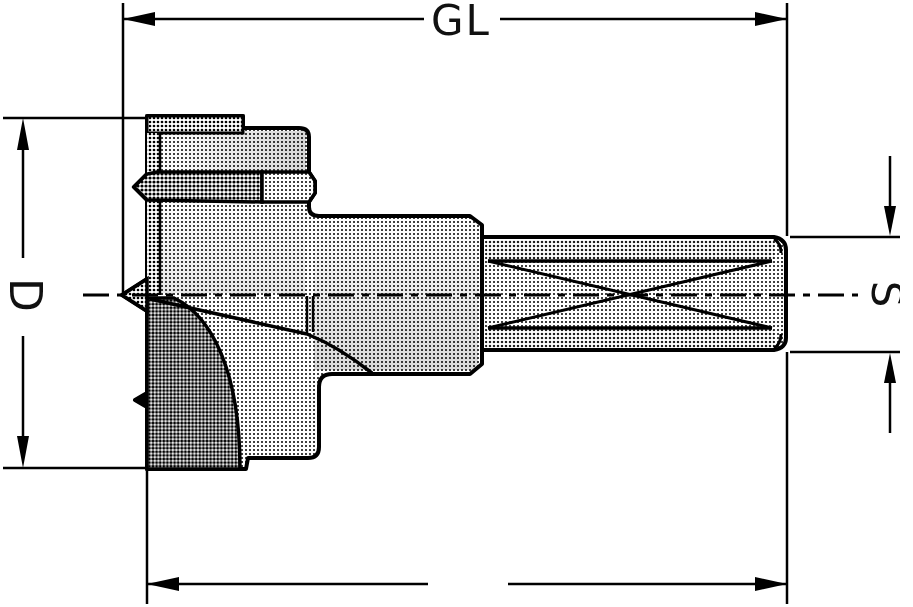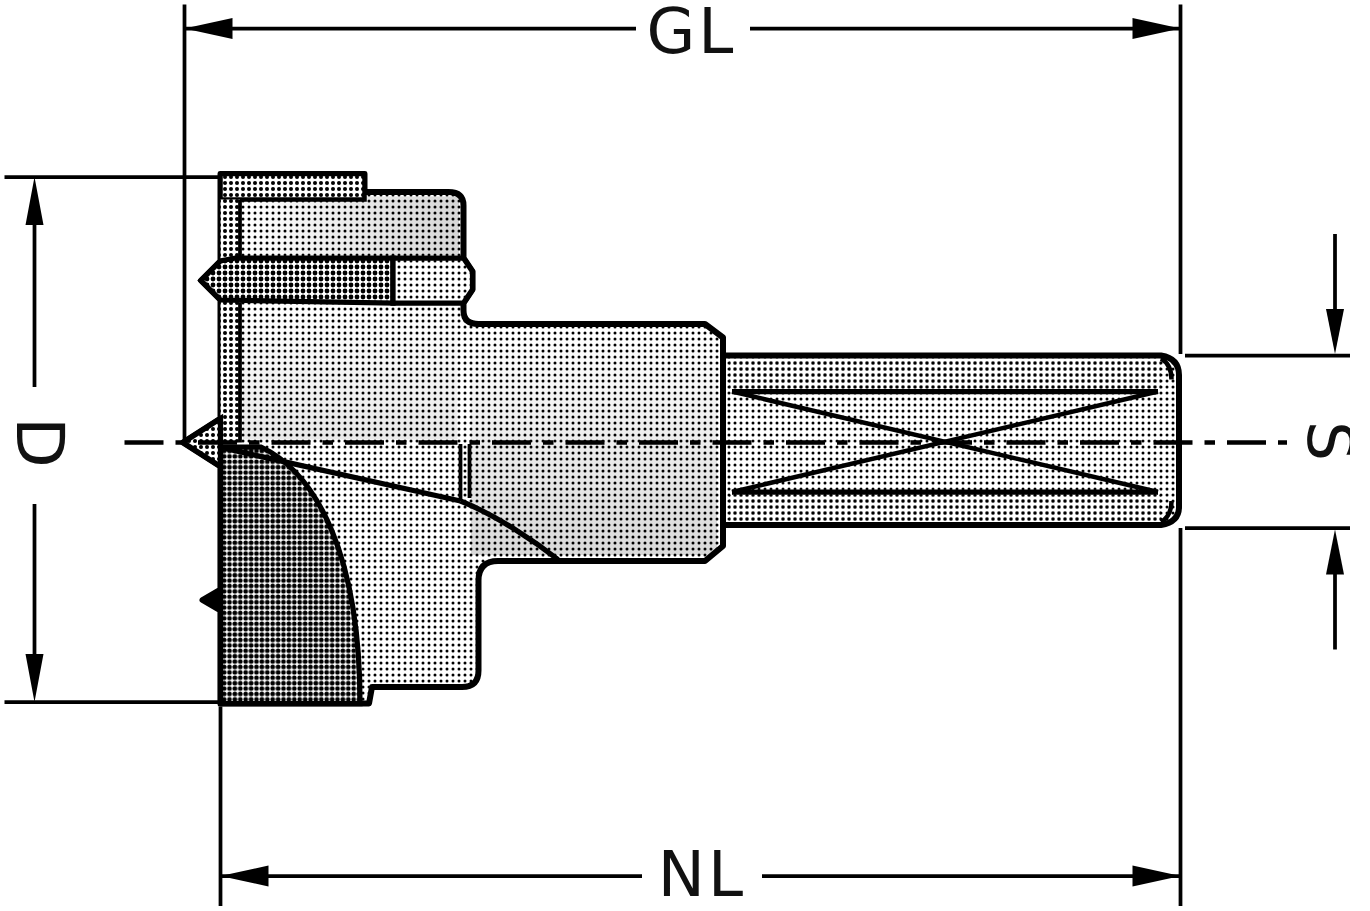--- a/index.html
+++ b/index.html
@@ -137,17 +137,16 @@
       <line x1="790" y1="237" x2="911" y2="237" stroke-width="2.5"></line>
       <line x1="790" y1="352" x2="911" y2="352" stroke-width="2.5"></line>
       <line x1="890" y1="156" x2="890" y2="209" stroke-width="2.5"></line>
       <polygon points="890,236 884,206 896,206" stroke="none"></polygon>
       <line x1="890" y1="433" x2="890" y2="381" stroke-width="2.5"></line>
       <polygon points="890,353 884,383 896,383" stroke="none"></polygon>
     </g>
   </svg>
 
   <div class="dim-label h" style="left:416px;top:-2px;">GL</div>
-  <div class="dim-label h" style="left:423px;top:560px;">NL</div>
   <div class="dim-label rot" style="left:2px;top:272px;font-size:44px;">D</div>
   <div class="dim-label rot" style="left:863px;top:271px;">S</div>
 
 </div>
 
 </body></html>

